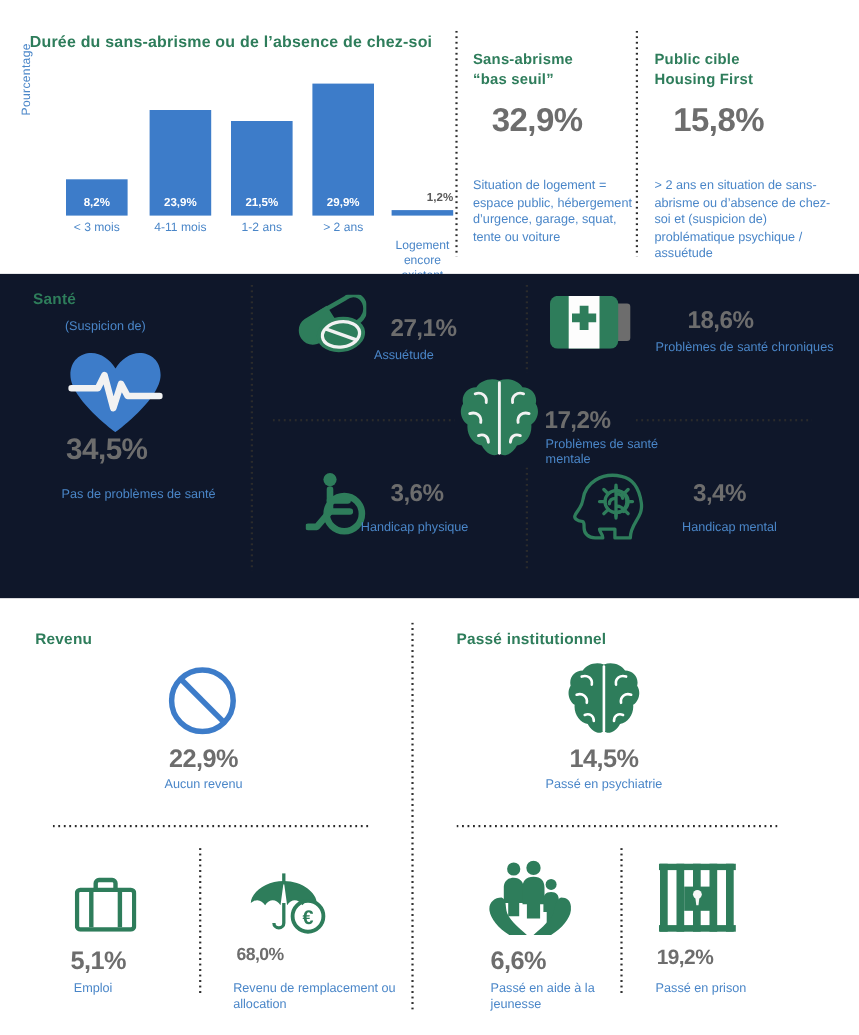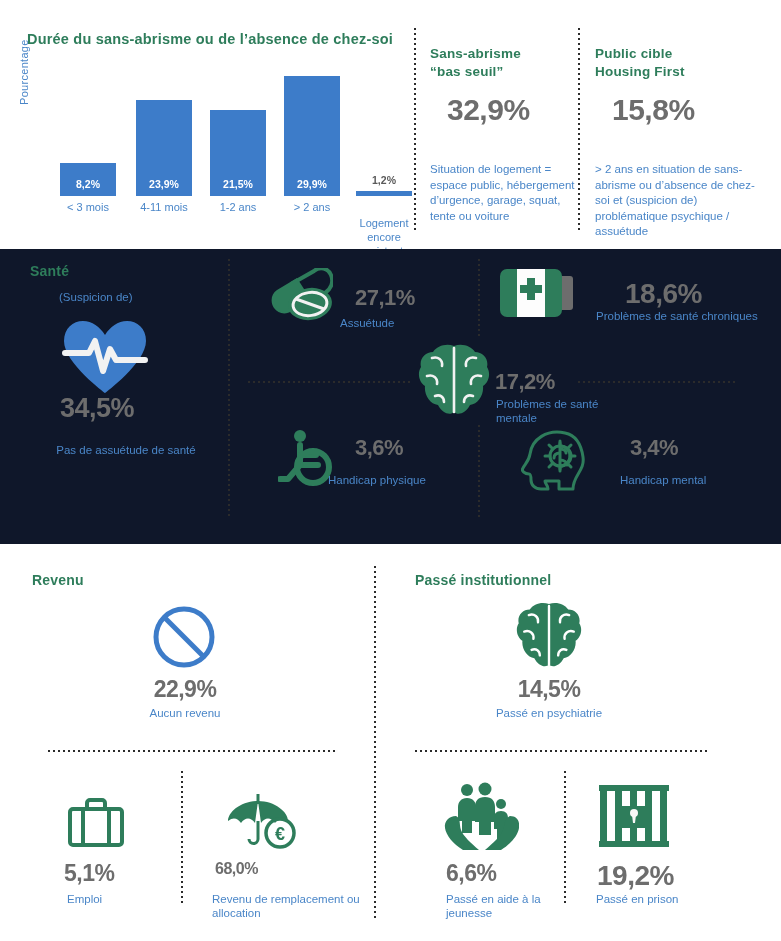--- a/index.html
+++ b/index.html
@@ -58,21 +58,21 @@
   #bars { position: absolute; left: 60px; top: 66px; width: 340px; height: 130px; }
   .bar-col { position: absolute; bottom: 0; }
   .bar {
     position: absolute; bottom: 0; left: 0;
     width: 100%; background: #3d7cc9;
   }
   .bar-val {
     position: absolute; bottom: 6px; left: 0; width: 100%;
     text-align: center; color: #ffffff; font-size: 10.5px; font-weight: bold;
   }
-  .bar-val.outside { color: #5a5a5a; bottom: 10px; }
+  .bar-val.outside { color: #5a5a5a; bottom: 10px; text-align: right; }
   .bar-cat {
     position: absolute; top: 134px; left: -14px; width: calc(100% + 28px);
     text-align: center; color: #4a86c8; font-size: 11px; line-height: 14px;
   }
 
   .kpi-head { position: absolute; font-size: 13.5px; line-height: 18px; }
   .kpi-big { position: absolute; font-size: 30px; }
 
   
   #panel-sante { position: absolute; left: 0; top: 249px; width: 781px; height: 295px; background: #0f172a; }
@@ -150,21 +150,21 @@
     <div class="sec-title" style="position:absolute;left:30px;top:14px;font-size:14px;">Santé</div>
     <div class="stat-lbl" style="position:absolute;left:59px;top:41px;">(Suspicion de)</div>
 
     <div class="ico" style="left:62px;top:70px;">
       <svg width="86" height="74" viewBox="0 0 86 74">
         <path d="M43 74 C43 74 2 44 2 22 C2 9 11 2 21 2 C30 2 38 8 43 16 C48 8 56 2 65 2 C75 2 84 9 84 22 C84 44 43 74 43 74 Z" fill="#3d7cc9"></path>
         <path d="M3 34 L27 34 L33 22 L41 52 L48 30 L54 41 L83 41" fill="none" stroke="#f2f2f2" stroke-width="6" stroke-linejoin="round" stroke-linecap="round"></path>
       </svg>
     </div>
     <div class="stat-pct" style="position:absolute;left:60px;top:144px;font-size:27px;">34,5%</div>
-    <div class="stat-lbl" style="position:absolute;left:31px;top:194px;width:190px;text-align:center;">Pas de assuétude de santé</div>
+    <div class="stat-lbl" style="position:absolute;left:31px;top:194px;width:190px;text-align:center;">Pas de problèmes de santé</div>
 
     <div class="vdot" style="left:228px;top:10px;height:260px;"></div>
     <div class="vdot" style="left:478px;top:10px;height:80px;"></div>
     <div class="vdot" style="left:478px;top:176px;height:95px;"></div>
 
     <div class="hdot" style="left:248px;top:132px;width:165px;"></div>
     <div class="hdot" style="left:578px;top:132px;width:160px;"></div>
 
     <div class="ico" style="left:271px;top:19px;">
       <svg width="62" height="54" viewBox="0 0 62 54">
@@ -181,21 +181,21 @@
     <div class="stat-lbl" style="position:absolute;left:340px;top:67px;">Assuétude</div>
 
     <div class="ico" style="left:500px;top:20px;">
       <svg width="80" height="48" viewBox="0 0 80 48">
         <rect x="57" y="7" width="16" height="34" rx="3" fill="#6d6d6d"></rect>
         <rect x="0" y="0" width="62" height="48" rx="7" fill="#2e7d5b"></rect>
         <rect x="17" y="0" width="28" height="48" fill="#fdfdfd"></rect>
         <path d="M27 9 h8 v7 h7 v8 h-7 v7 h-8 v-7 h-7 v-8 h7 z" fill="#2e7d5b"></path>
       </svg>
     </div>
-    <div class="stat-pct" style="position:absolute;left:625px;top:29px;font-size:28px;">18,6%</div>
+    <div class="stat-pct" style="position:absolute;left:625px;top:29px;font-size:22px;">18,6%</div>
     <div class="stat-lbl" style="position:absolute;left:596px;top:60px;">Problèmes de santé chroniques</div>
 
     <div class="ico" style="left:418px;top:95px;">
       <svg width="72" height="78" viewBox="0 0 72 78">
         <g fill="#2e7d5b">
           <path d="M36 2 C28 -1 19 2 15 8 C7 8 1 15 3 23 C-1 29 1 38 7 42 C6 51 12 60 20 61 C24 69 32 72 36 68 Z"></path>
           <path d="M36 2 C44 -1 53 2 57 8 C65 8 71 15 69 23 C73 29 71 38 65 42 C66 51 60 60 52 61 C48 69 40 72 36 68 Z"></path>
         </g>
         <g fill="none" stroke="#f2f2f2" stroke-width="2.6" stroke-linecap="round">
           <path d="M36 4 L36 68"></path>
@@ -337,17 +337,17 @@
           <rect x="16" y="0" width="7" height="62"></rect>
           <rect x="31" y="0" width="7" height="62"></rect>
           <rect x="46" y="0" width="7" height="62"></rect>
           <rect x="61" y="0" width="7" height="62"></rect>
           <rect x="23" y="21" width="24" height="22"></rect>
           <circle cx="35" cy="28" r="4" fill="#f7f7f7"></circle>
           <path d="M33 30 h4 l-1 8 h-2 z" fill="#f7f7f7"></path>
         </g>
       </svg>
     </div>
-    <div class="stat-pct" style="position:absolute;left:597px;top:316px;font-size:28px;">19,2%</div>
+    <div class="stat-pct" style="position:absolute;left:597px;top:316px;font-size:19px;">19,2%</div>
     <div class="stat-lbl" style="position:absolute;left:596px;top:348px;">Passé en prison</div>
   </div>
 
 </div>
 
 </body></html>

